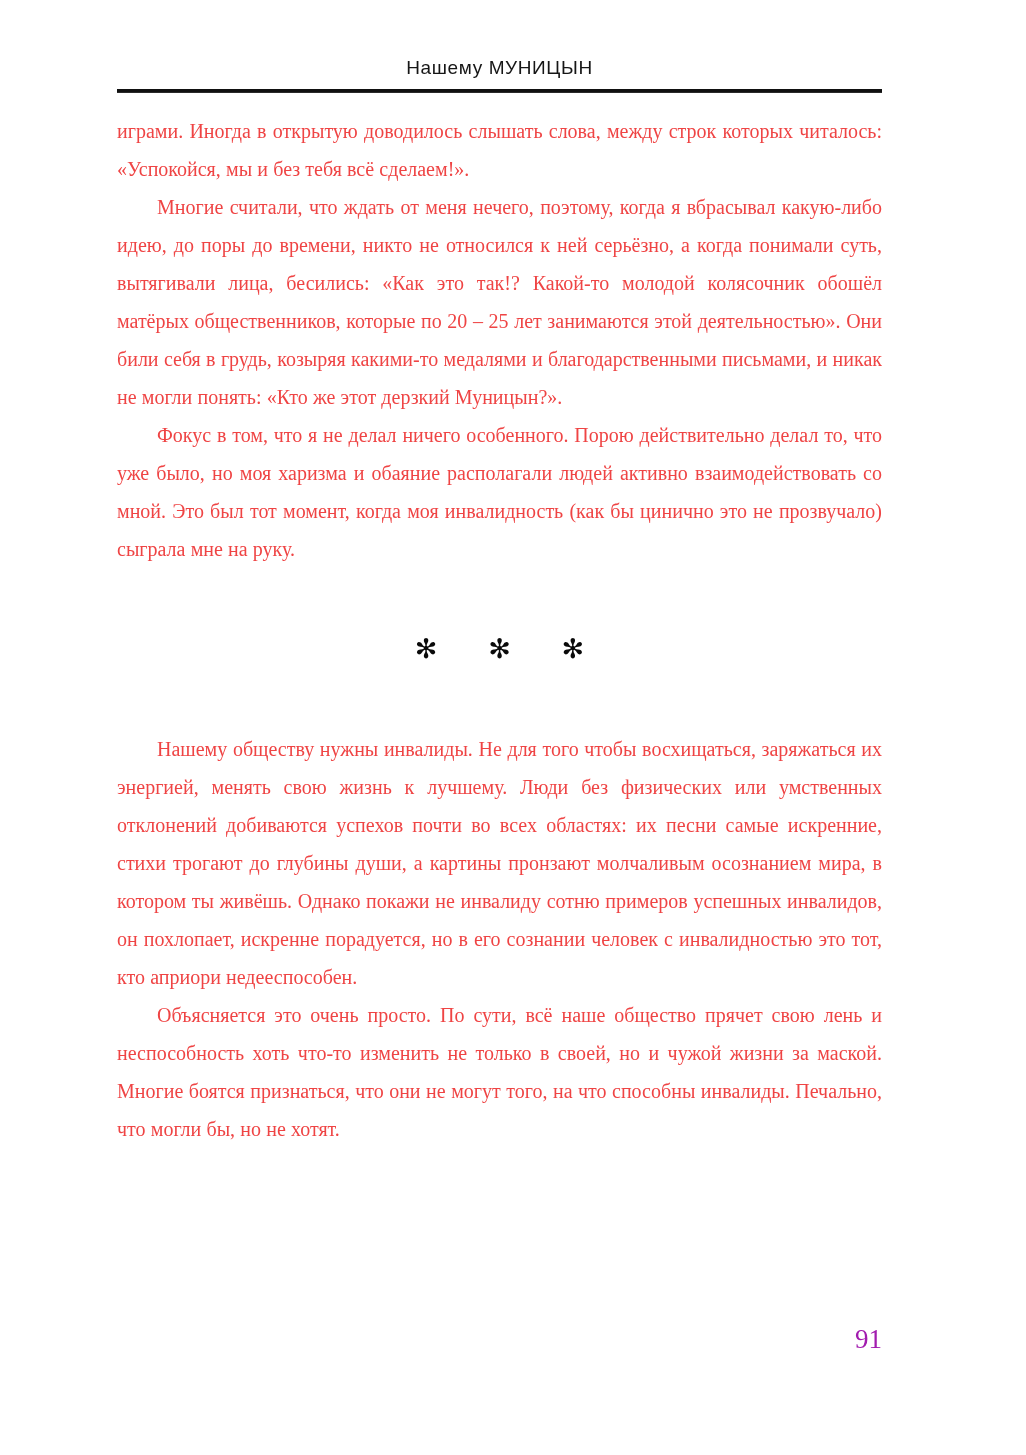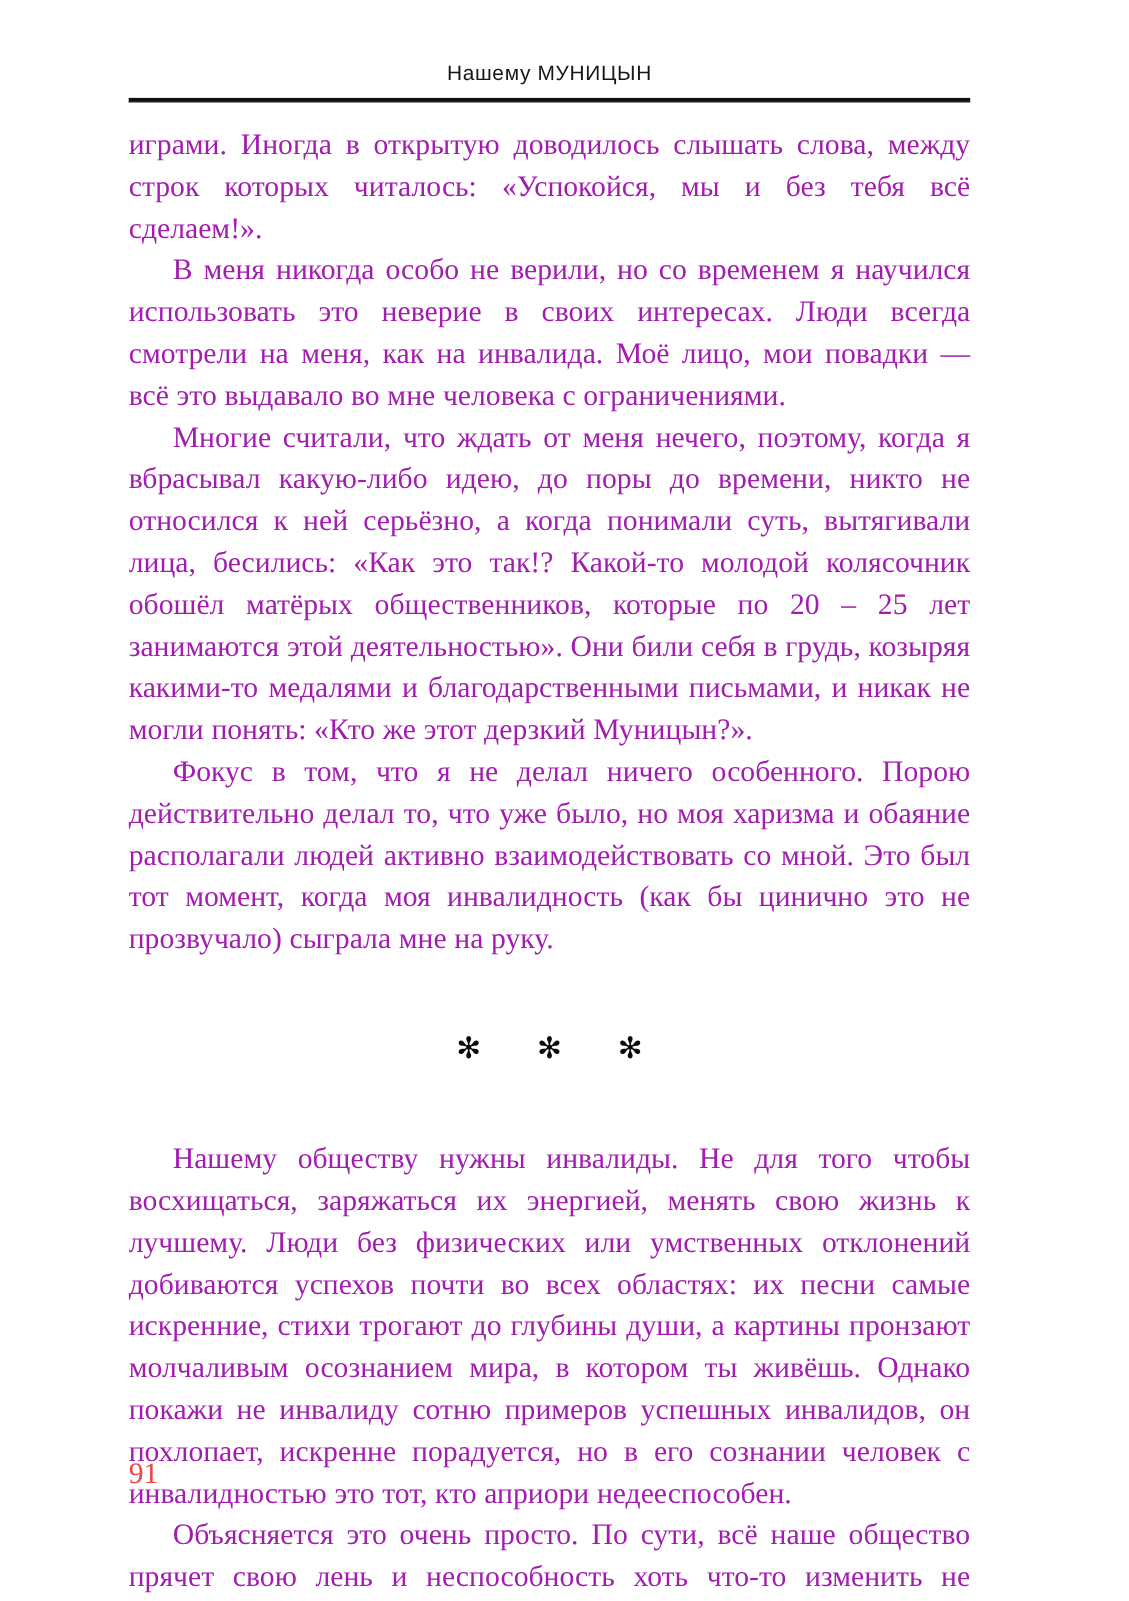--- a/index.html
+++ b/index.html
@@ -49,28 +49,28 @@
   
   .column {
     position: absolute;
     top: 112px;
     left: 117px;
     width: 765px;
   }
 
   .para {
     margin: 0;
-    font-size: 27px;
+    font-size: 20px;
     line-height: 38px;
     text-align: justify;
     text-align-last: left;
     text-indent: 40px;
     hyphens: manual;
     word-spacing: 0.2px;
-    color: #a21caf;
+    color: #ef4444;
   }
 
   .para.no-indent {
     text-indent: 0;
   }
 
   
   .divider {
     margin: 0;
     padding: 0;
@@ -85,40 +85,39 @@
 
   .space-before-divider { height: 62px; }
   .space-after-divider  { height: 62px; }
 
   
   .folio {
     position: absolute;
     top: 1326px;
     left: 117px;
     width: 765px;
-    text-align: left;
+    text-align: right;
     font-size: 27px;
     line-height: 1;
-    color: #ef4444;
+    color: #a21caf;
   }
 </style>
 </head>
 <body>
 
 <div class="page">
 
   <div class="running-head">Нашему МУНИЦЫН</div>
 
   <div class="head-rule"></div>
 
   <div class="column">
 
     <p class="para no-indent">играми. Иногда в открытую доводилось слышать слова, между строк которых читалось: «Успокойся, мы и без тебя всё сделаем!».</p>
 
-    <p class="para">В меня никогда особо не верили, но со временем я научился использовать это неверие в своих интересах. Люди всегда смотрели на меня, как на инвалида. Моё лицо, мои повадки — всё это выдавало во мне человека с ограничениями.</p>
 
     <p class="para">Многие считали, что ждать от меня нечего, поэтому, когда я вбрасывал какую-либо идею, до поры до времени, никто не относился к ней серьёзно, а когда понимали суть, вытягивали лица, бесились: «Как это так!? Какой-то молодой колясочник обошёл матёрых общественников, которые по 20 – 25 лет занимаются этой деятельностью». Они били себя в грудь, козыряя какими-то медалями и благодарственными письмами, и никак не могли понять: «Кто же этот дерзкий Муницын?».</p>
 
     <p class="para">Фокус в том, что я не делал ничего особенного. Порою действительно делал то, что уже было, но моя харизма и обаяние располагали людей активно взаимодействовать со мной. Это был тот момент, когда моя инвалидность (как бы цинично это не прозвучало) сыграла мне на руку.</p>
 
     <div class="space-before-divider"></div>
 
     <div class="divider">✻ ✻ ✻</div>
 
     <div class="space-after-divider"></div>

